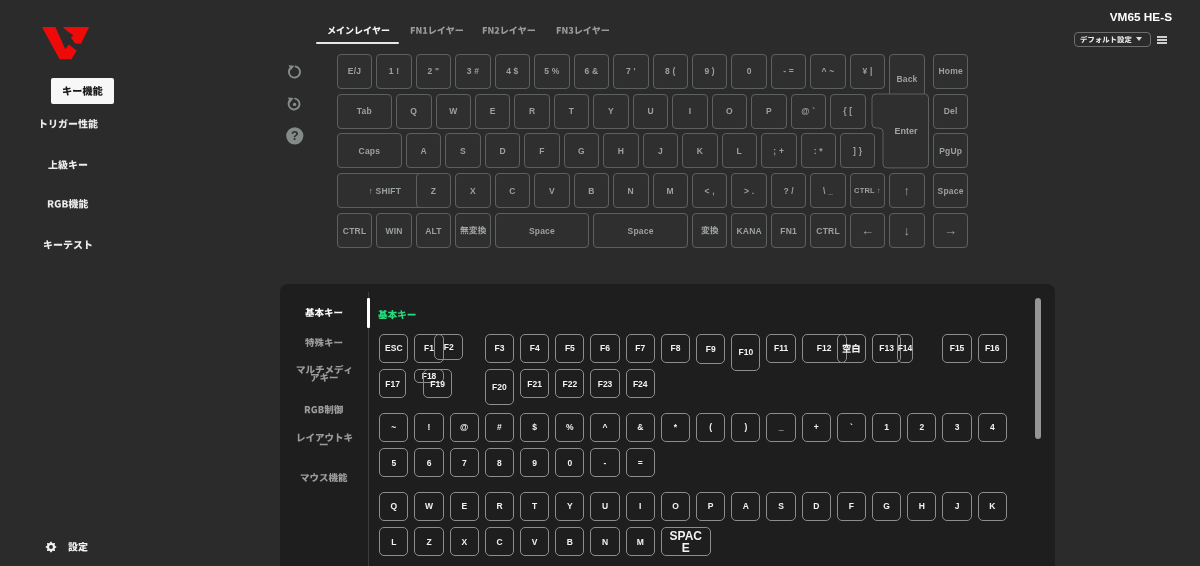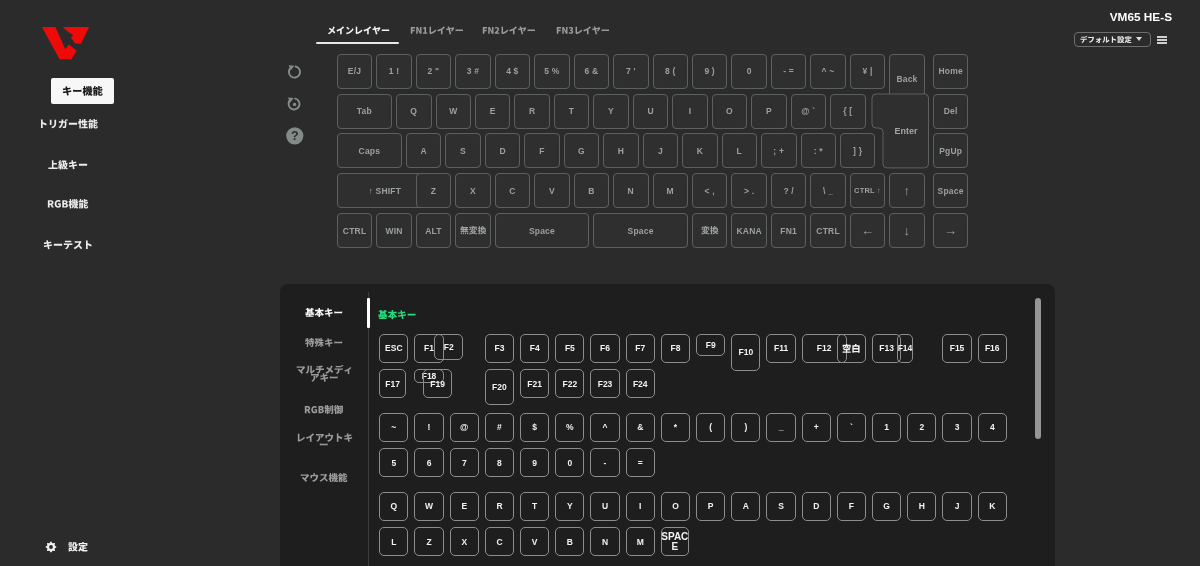--- a/index.html
+++ b/index.html
@@ -310,21 +310,21 @@
   </svg>
 <div class="pk" style="left:379.2px;top:334.0px;width:29.3px;height:29.3px">ESC</div>
 <div class="pk" style="left:414.4px;top:334.0px;width:29.3px;height:29.3px">F1</div>
 <div class="pk" style="left:434px;top:334.0px;width:29.3px;height:26px">F2</div>
 <div class="pk" style="left:484.8px;top:334.0px;width:29.3px;height:29.3px">F3</div>
 <div class="pk" style="left:520.0px;top:334.0px;width:29.3px;height:29.3px">F4</div>
 <div class="pk" style="left:555.2px;top:334.0px;width:29.3px;height:29.3px">F5</div>
 <div class="pk" style="left:590.4px;top:334.0px;width:29.3px;height:29.3px">F6</div>
 <div class="pk" style="left:625.6px;top:334.0px;width:29.3px;height:29.3px">F7</div>
 <div class="pk" style="left:660.8px;top:334.0px;width:29.3px;height:29.3px">F8</div>
-<div class="pk" style="left:696.0px;top:334.0px;width:29.3px;height:22px">F9</div>
+<div class="pk" style="left:696.0px;top:334.0px;width:29.3px;height:30px">F9</div>
 <div class="pk" style="left:731.2px;top:334.0px;width:29.3px;height:37px">F10</div>
 <div class="pk" style="left:766.4px;top:334.0px;width:29.3px;height:29.3px">F11</div>
 <div class="pk" style="left:801.6px;top:334.0px;width:45px;height:29.3px">F12</div>
 <div class="pk" style="left:836.8px;top:334.0px;width:29.3px;height:29.3px"></div>
 <svg style="position:absolute;left:842.1px;top:344.0px;overflow:visible" width="18.6" height="9.8">
     <g transform="translate(0,8.00) scale(0.00930,-0.00930)" fill="#f2f2f2">
       <use href="#k7a7a" x="0"></use>
       <use href="#k767d" x="1000"></use>
     </g>
   </svg>
@@ -385,21 +385,21 @@
 <div class="pk" style="left:942.4px;top:492.0px;width:29.3px;height:29.3px">J</div>
 <div class="pk" style="left:977.6px;top:492.0px;width:29.3px;height:29.3px">K</div>
 <div class="pk" style="left:379.2px;top:527.2px;width:29.3px;height:29.3px">L</div>
 <div class="pk" style="left:414.4px;top:527.2px;width:29.3px;height:29.3px">Z</div>
 <div class="pk" style="left:449.6px;top:527.2px;width:29.3px;height:29.3px">X</div>
 <div class="pk" style="left:484.8px;top:527.2px;width:29.3px;height:29.3px">C</div>
 <div class="pk" style="left:520.0px;top:527.2px;width:29.3px;height:29.3px">V</div>
 <div class="pk" style="left:555.2px;top:527.2px;width:29.3px;height:29.3px">B</div>
 <div class="pk" style="left:590.4px;top:527.2px;width:29.3px;height:29.3px">N</div>
 <div class="pk" style="left:625.6px;top:527.2px;width:29.3px;height:29.3px">M</div>
-<div class="pk" style="left:660.8px;top:527.2px;width:28px;height:29.3px;font-size:10px">SPAC<br>E</div>
+<div class="pk" style="left:660.8px;top:527.2px;width:50px;height:29.3px;font-size:12px">SPAC<br>E</div>
 <div class="abs" style="left:1035px;top:298px;width:6px;height:141px;background:#969696;border-radius:3px"></div>
 <svg width="0" height="0" style="position:absolute">
     <defs>
       <path id="b5909" d="M716 570C773 510 841 428 869 374L969 435C937 489 866 567 809 623ZM185 619C159 560 100 490 37 450C60 434 98 403 120 381C189 430 256 510 297 589ZM438 850V763H57V653H369C368 575 352 475 228 402C255 384 296 347 315 322C256 267 172 217 58 179C83 161 118 119 133 90C191 114 242 139 287 168C315 134 346 104 381 77C277 45 156 26 28 16C49 -10 76 -62 85 -92C234 -75 376 -45 498 6C608 -46 743 -76 906 -89C921 -56 951 -4 976 24C844 30 729 47 632 76C710 127 775 191 820 272L742 323L721 319H464C477 335 490 351 502 368L396 389C470 473 481 572 481 653H572V475C572 465 569 462 557 462C545 462 506 462 471 463C485 433 500 389 504 358C565 358 611 359 645 375C681 392 688 421 688 472V653H946V763H562V850ZM378 225H642C606 186 559 154 506 127C454 154 411 186 378 225Z"></path>
       <path id="b63db" d="M478 614H473C494 637 514 661 531 686H653C641 661 627 635 614 614ZM142 849V660H37V550H142V377L21 347L47 232L142 259V37C142 24 138 20 126 20C114 19 79 19 42 21C57 -11 70 -61 73 -90C138 -90 182 -86 212 -67C243 -49 252 -18 252 37V291L348 320L333 428L252 406V550H343V595C356 584 368 571 379 559V282H478V386C491 372 504 354 510 340C591 378 616 438 624 520H664V461C664 388 680 366 754 366C767 366 804 366 819 366H822V283H924V614H731C757 654 782 697 800 735L724 783L707 778H584C593 796 601 815 609 834L498 852C472 779 423 700 343 637V660H252V849ZM478 413V520H539C534 472 520 437 478 413ZM751 520H822V449C820 442 816 441 806 441C798 441 774 441 767 441C753 441 751 443 751 461ZM589 332C587 303 585 276 582 251H335V152H554C519 79 446 31 290 1C311 -22 338 -64 348 -92C515 -54 601 6 646 93C696 -1 775 -59 906 -87C919 -56 948 -10 973 13C853 30 778 77 734 152H957V251H690C694 277 696 304 698 332Z"></path>
       <path id="b7121" d="M332 114C343 51 350 -30 351 -79L468 -62C468 -14 456 66 443 126ZM531 111C553 49 576 -31 582 -80L702 -57C694 -7 668 71 643 130ZM729 117C774 52 827 -36 849 -90L972 -49C946 7 890 91 844 153ZM152 149C129 76 84 -2 39 -44L154 -91C203 -38 246 44 268 120ZM65 277V170H938V277H822V404H953V511H822V639H916V744H313C328 767 341 791 353 815L235 850C191 756 112 665 27 609C55 591 103 552 125 530C145 546 164 563 184 583V511H49V404H184V277ZM362 639V511H290V639ZM462 639H536V511H462ZM636 639H712V511H636ZM362 404V277H290V404ZM462 404H536V277H462ZM636 404H712V277H636Z"></path>
       <path id="k31" d="M78 0H548V144H414V745H283C231 712 179 692 99 677V567H236V144H78Z"></path>
       <path id="k32" d="M42 0H558V150H422C388 150 337 145 300 140C414 255 524 396 524 524C524 666 424 758 280 758C174 758 106 721 33 643L130 547C166 585 205 619 256 619C316 619 353 582 353 514C353 406 228 271 42 102Z"></path>
       <path id="k33" d="M279 -14C427 -14 554 64 554 203C554 299 493 359 411 384V389C490 421 530 479 530 553C530 686 429 758 275 758C187 758 113 724 44 666L134 557C179 597 217 619 267 619C322 619 352 591 352 540C352 481 312 443 185 443V317C341 317 375 279 375 215C375 159 330 130 261 130C203 130 151 160 106 202L24 90C78 27 161 -14 279 -14Z"></path>
       <path id="k42" d="M86 0H367C529 0 658 68 658 220C658 319 601 375 526 395V399C586 422 623 494 623 560C623 703 500 745 346 745H86ZM265 449V608H339C414 608 449 586 449 533C449 482 415 449 339 449ZM265 137V318H354C441 318 484 293 484 232C484 168 440 137 354 137Z"></path>

